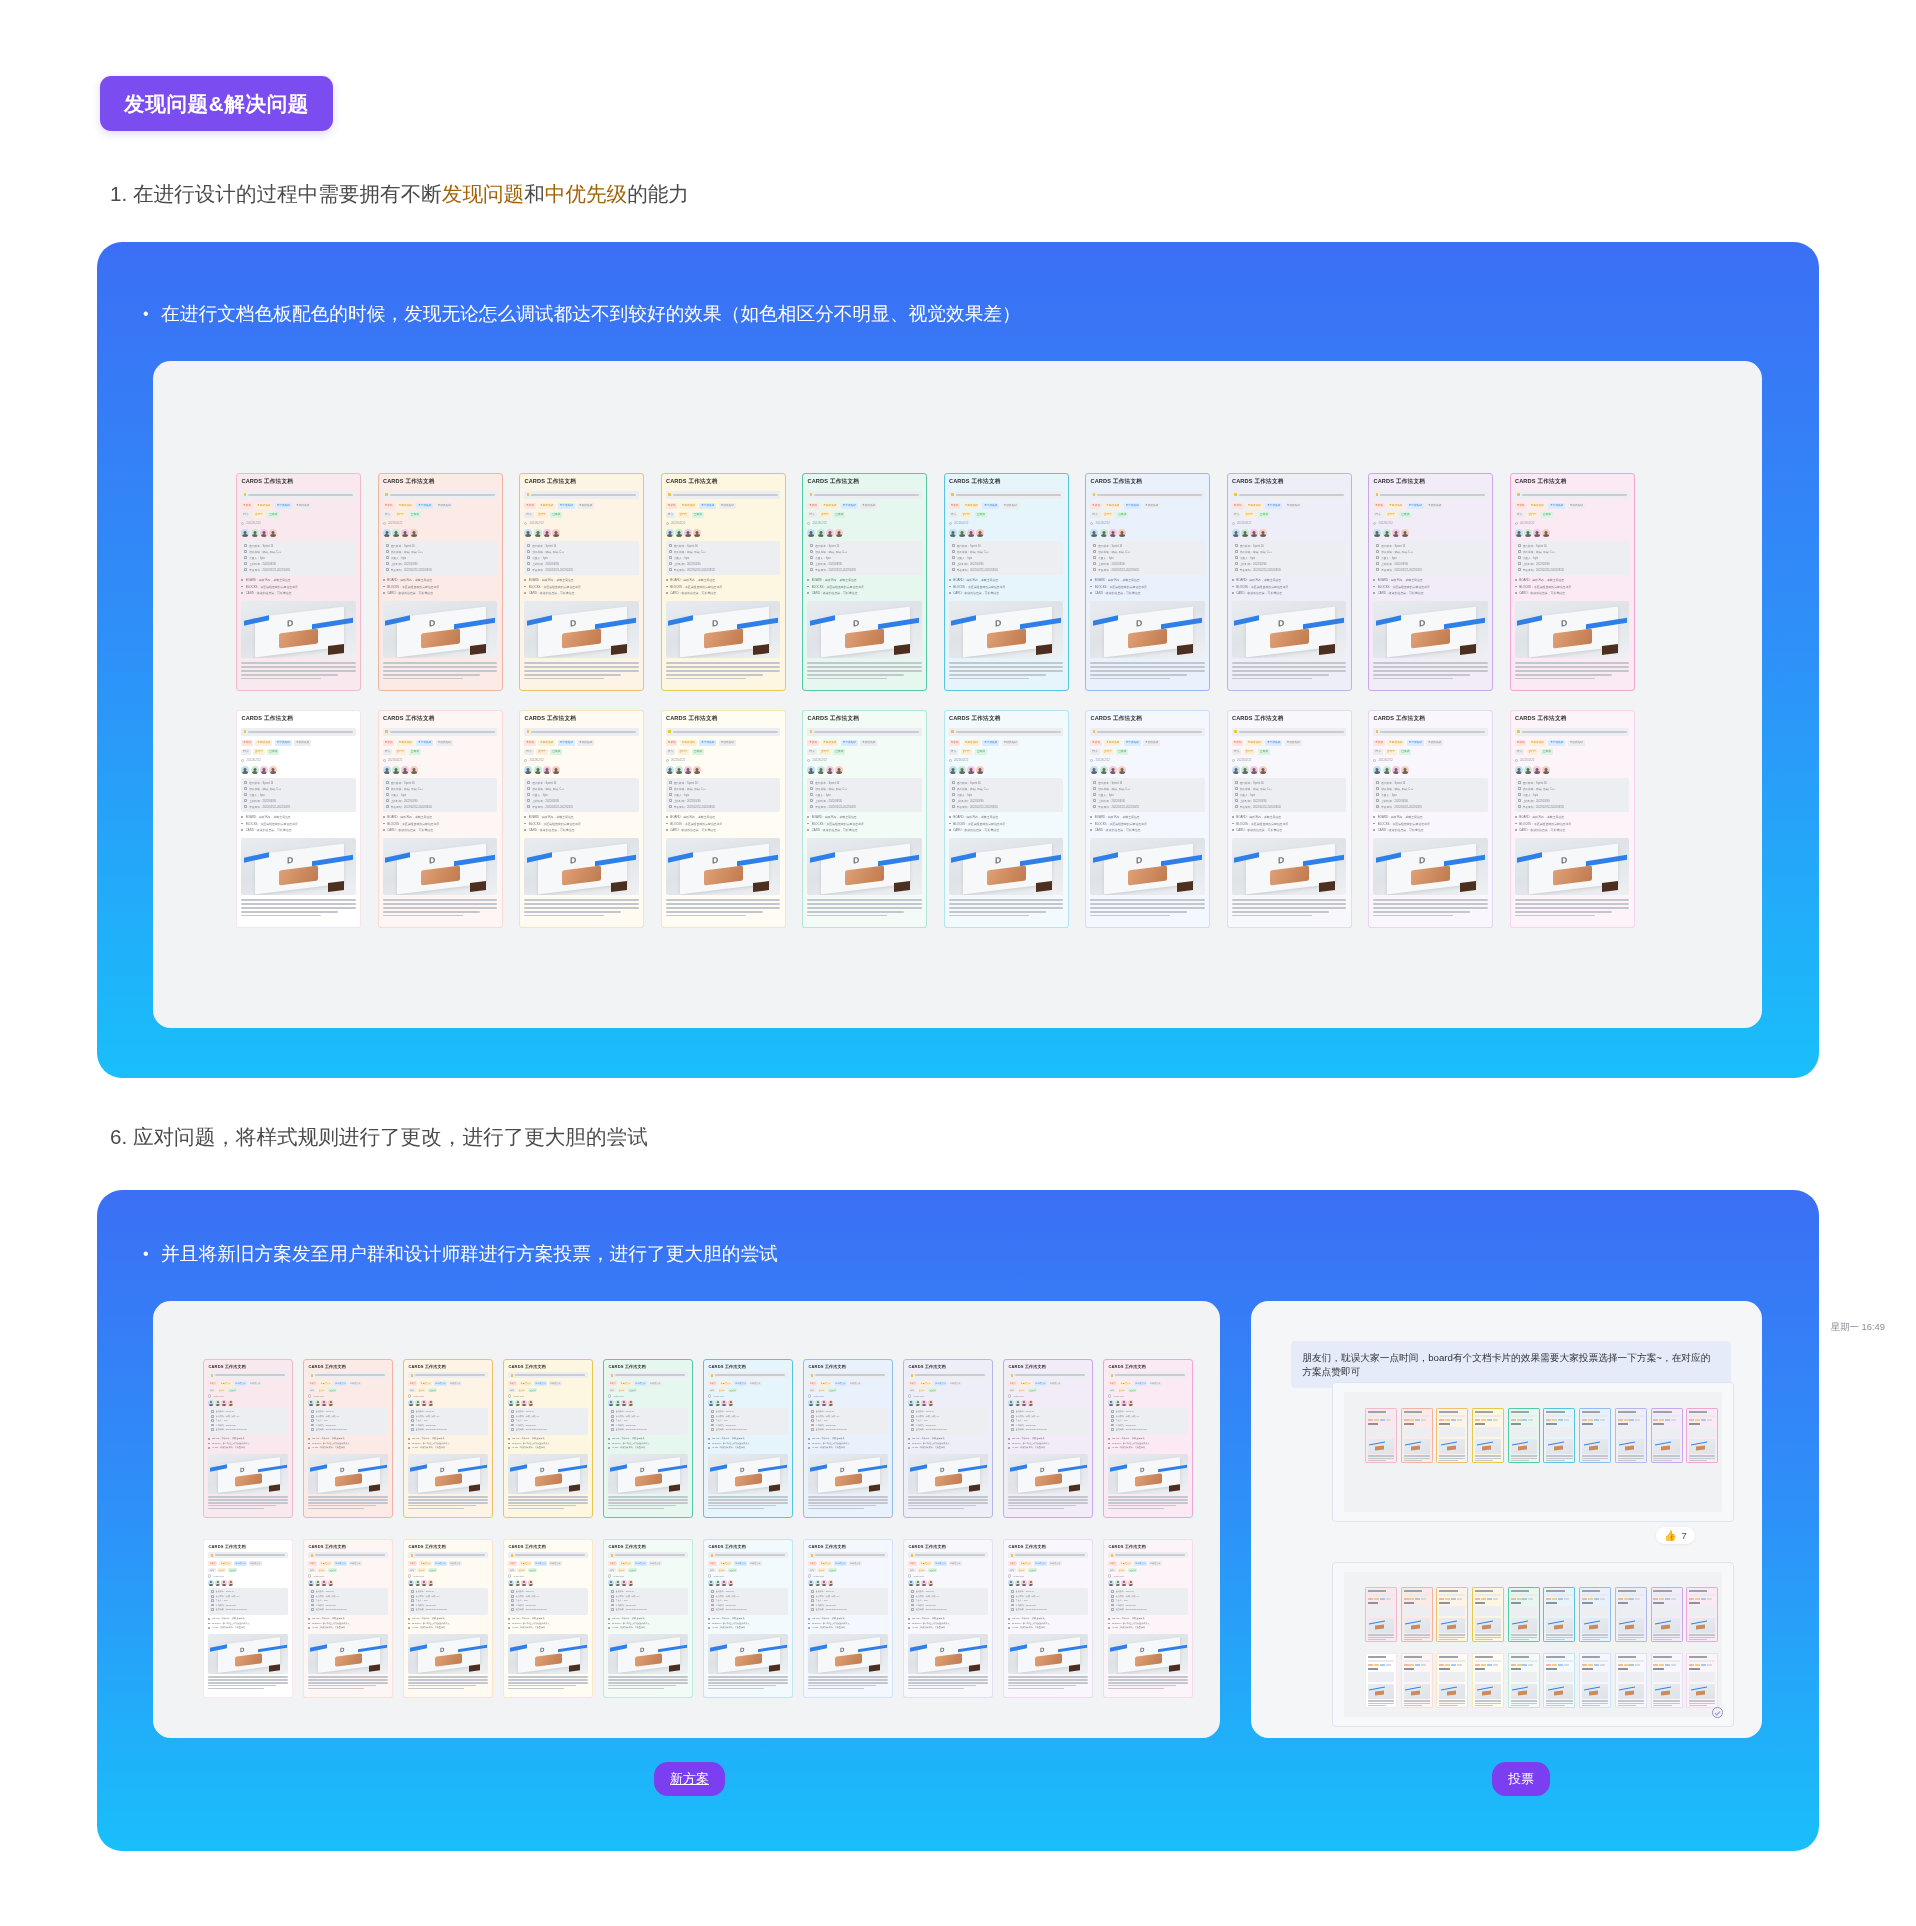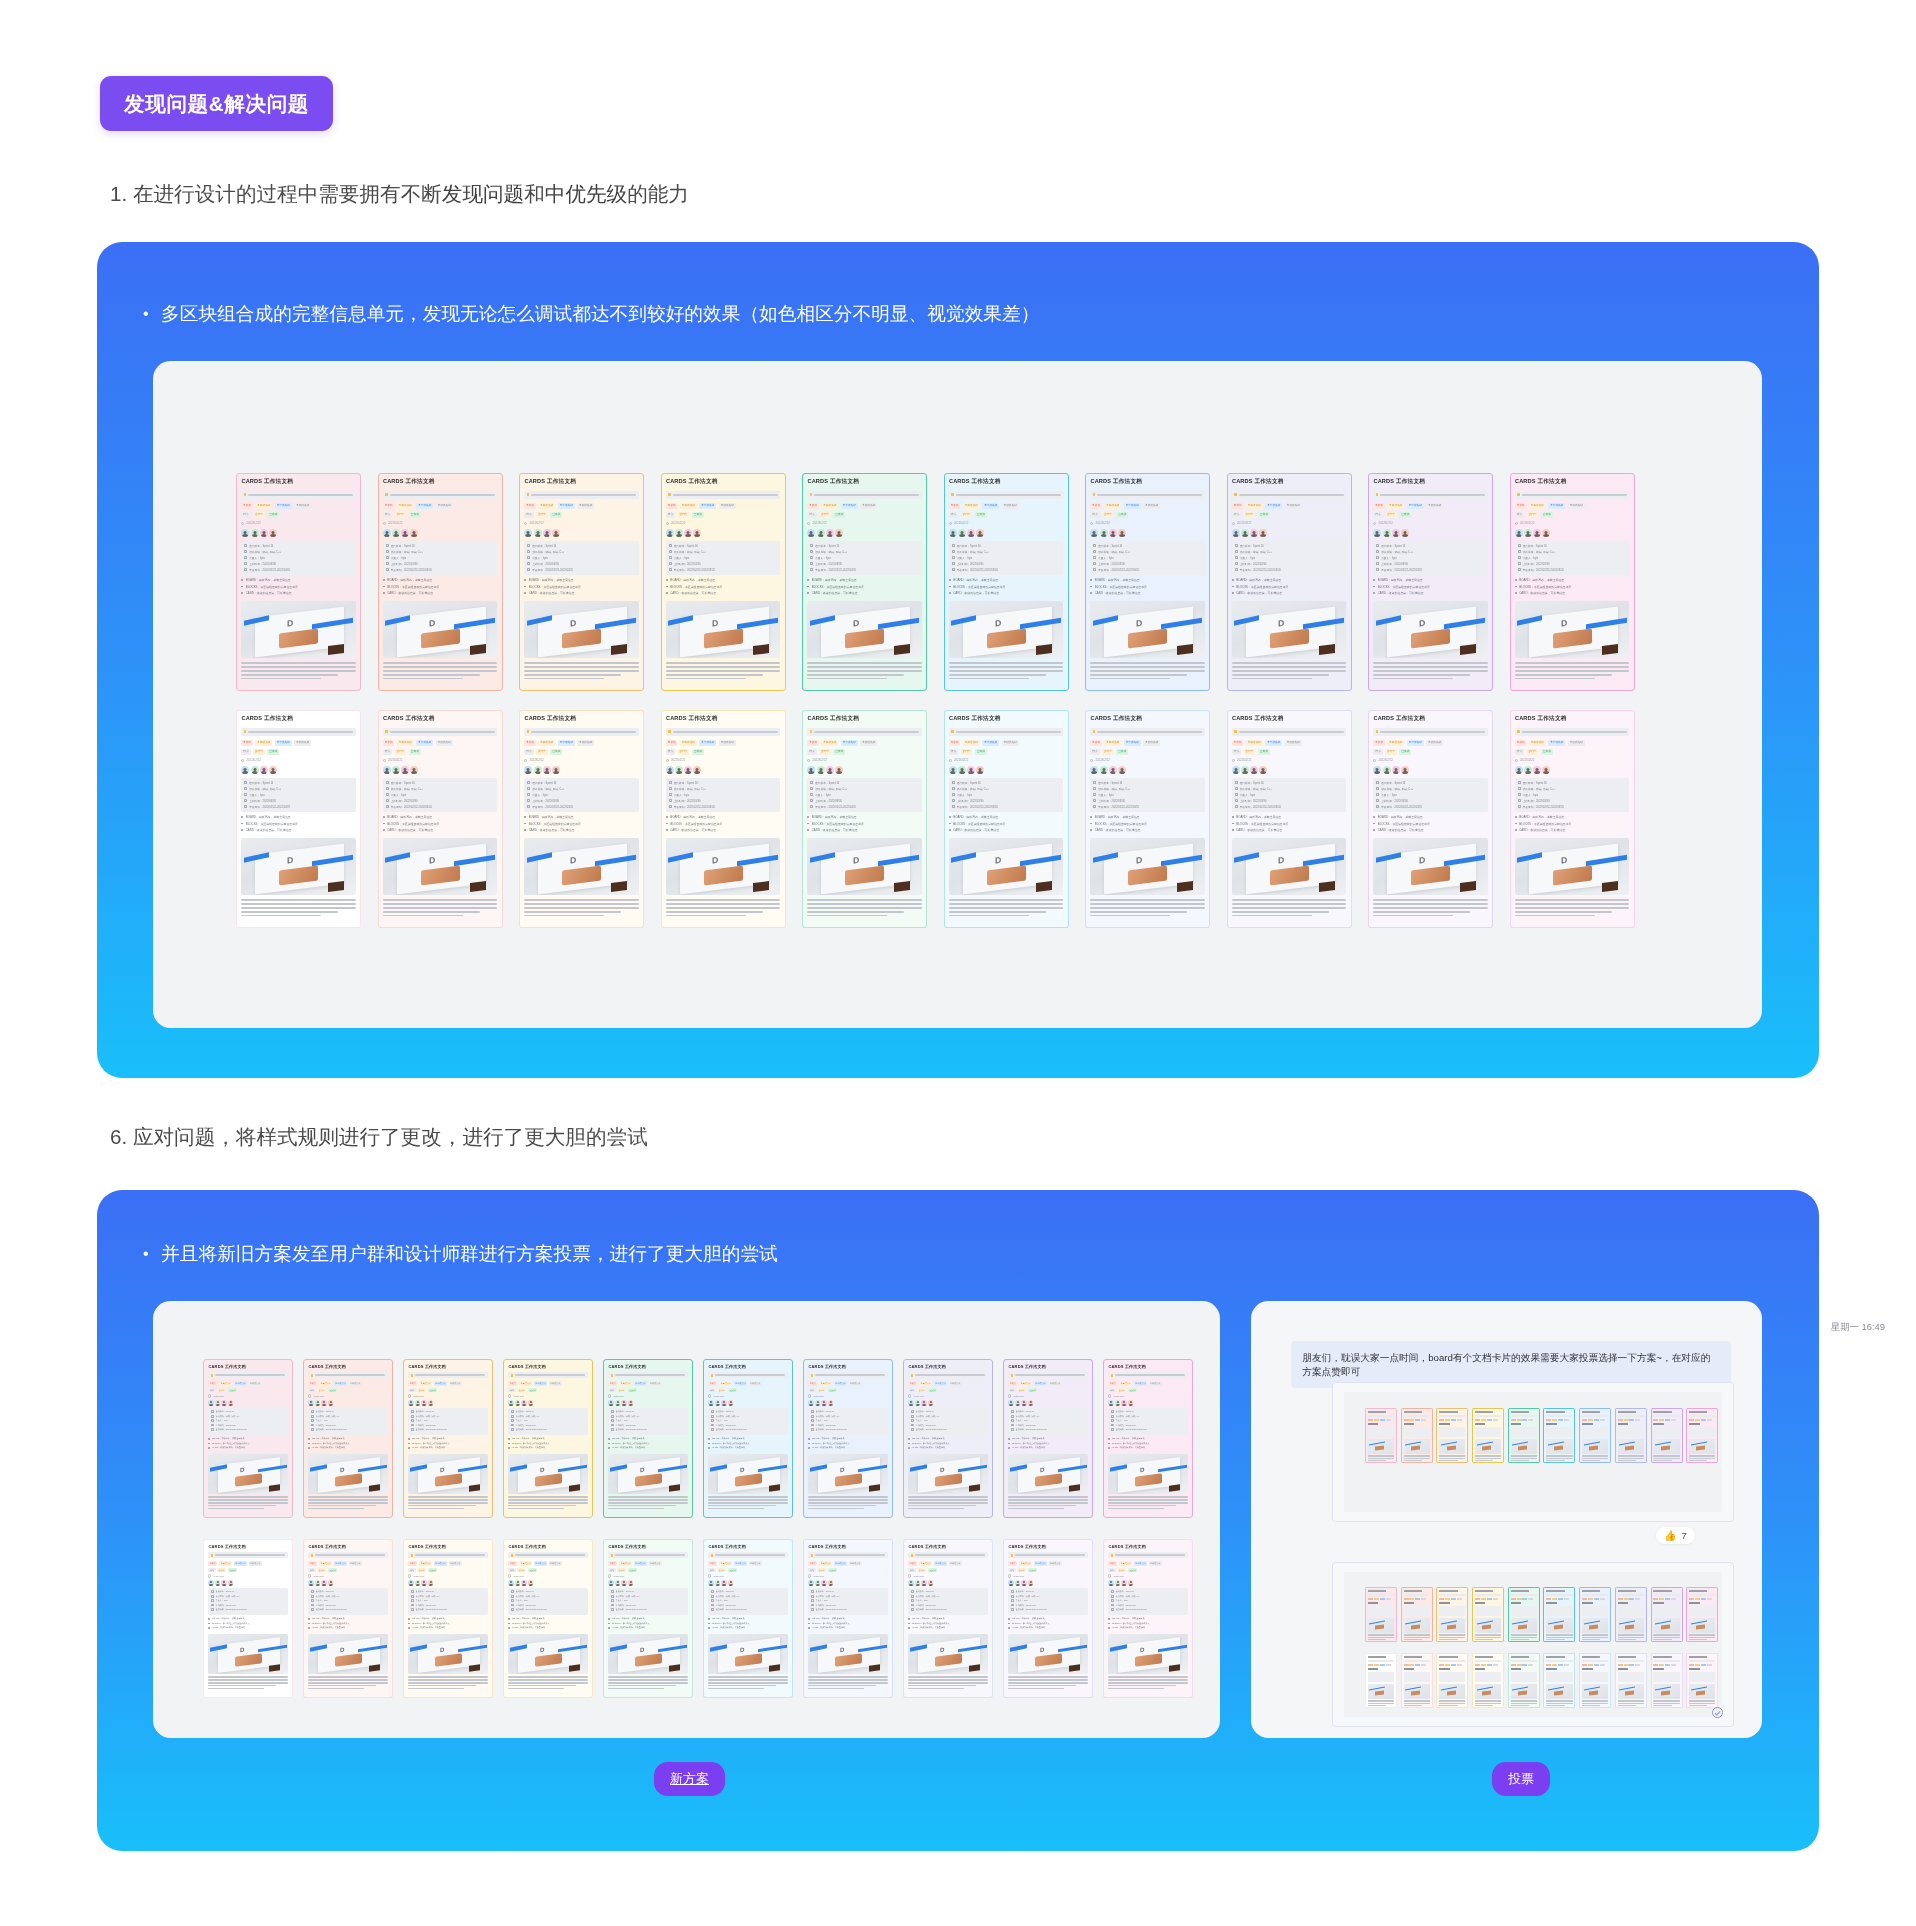--- a/index.html
+++ b/index.html
@@ -20,21 +20,21 @@
     padding:13.7px 24px; border-radius:11.2px;
     letter-spacing:0.6px;
     box-shadow:0 2.5px 8.7px rgba(90,50,200,.18);
   }
 
   
   .step-line{
     position:absolute; left:110px;
     font-size:20.6px; color:#4a4a4a; white-space:nowrap;
   }
-  .step-line .hl{ color:#404040;text-align:center; }
+  .step-line .hl{ color:#a16207;text-align:center; }
   #step1{ top:180px; }
   #step2{ top:1123px; }
 
   
   .panel{
     position:absolute; left:97px; width:1722px;
     border-radius:25px;
     background:linear-gradient(180deg,#3B6FF5 0%,#2E90F8 48%,#19BFFA 100%);
     overflow:hidden;
   }
@@ -248,21 +248,21 @@
 <body>
 
 <div class="badge">发现问题&amp;解决问题</div>
 
 <div class="step-line" id="step1">
   <span>1. </span><span>在进行设计的过程中需要拥有不断</span><span class="hl">发现问题</span><span>和</span><span class="hl">中优先级</span><span>的能力</span>
 </div>
 
 <div class="panel" id="panel1"></div>
 <div class="panel-bullet" id="p1bullet">
-  <span class="dot">•</span><span>多区块组合成的完整信息单元，发现无论怎么调试都达不到较好的效果（如色相区分不明显、视觉效果差）</span>
+  <span class="dot">•</span><span>在进行文档色板配色的时候，发现无论怎么调试都达不到较好的效果（如色相区分不明显、视觉效果差）</span>
 </div>
 <div class="stage" id="stage1"></div>
 <div class="grid" id="grid1">
     <div class="card big" style="background: rgb(249, 233, 239); border-color: rgb(240, 185, 204);">
       <div class="c-title">CARDS 工作法文档</div>
       <div class="c-quote">
         <span class="bulb"></span>
         <span class="txt"></span>
       </div>
       <div class="c-tags">

